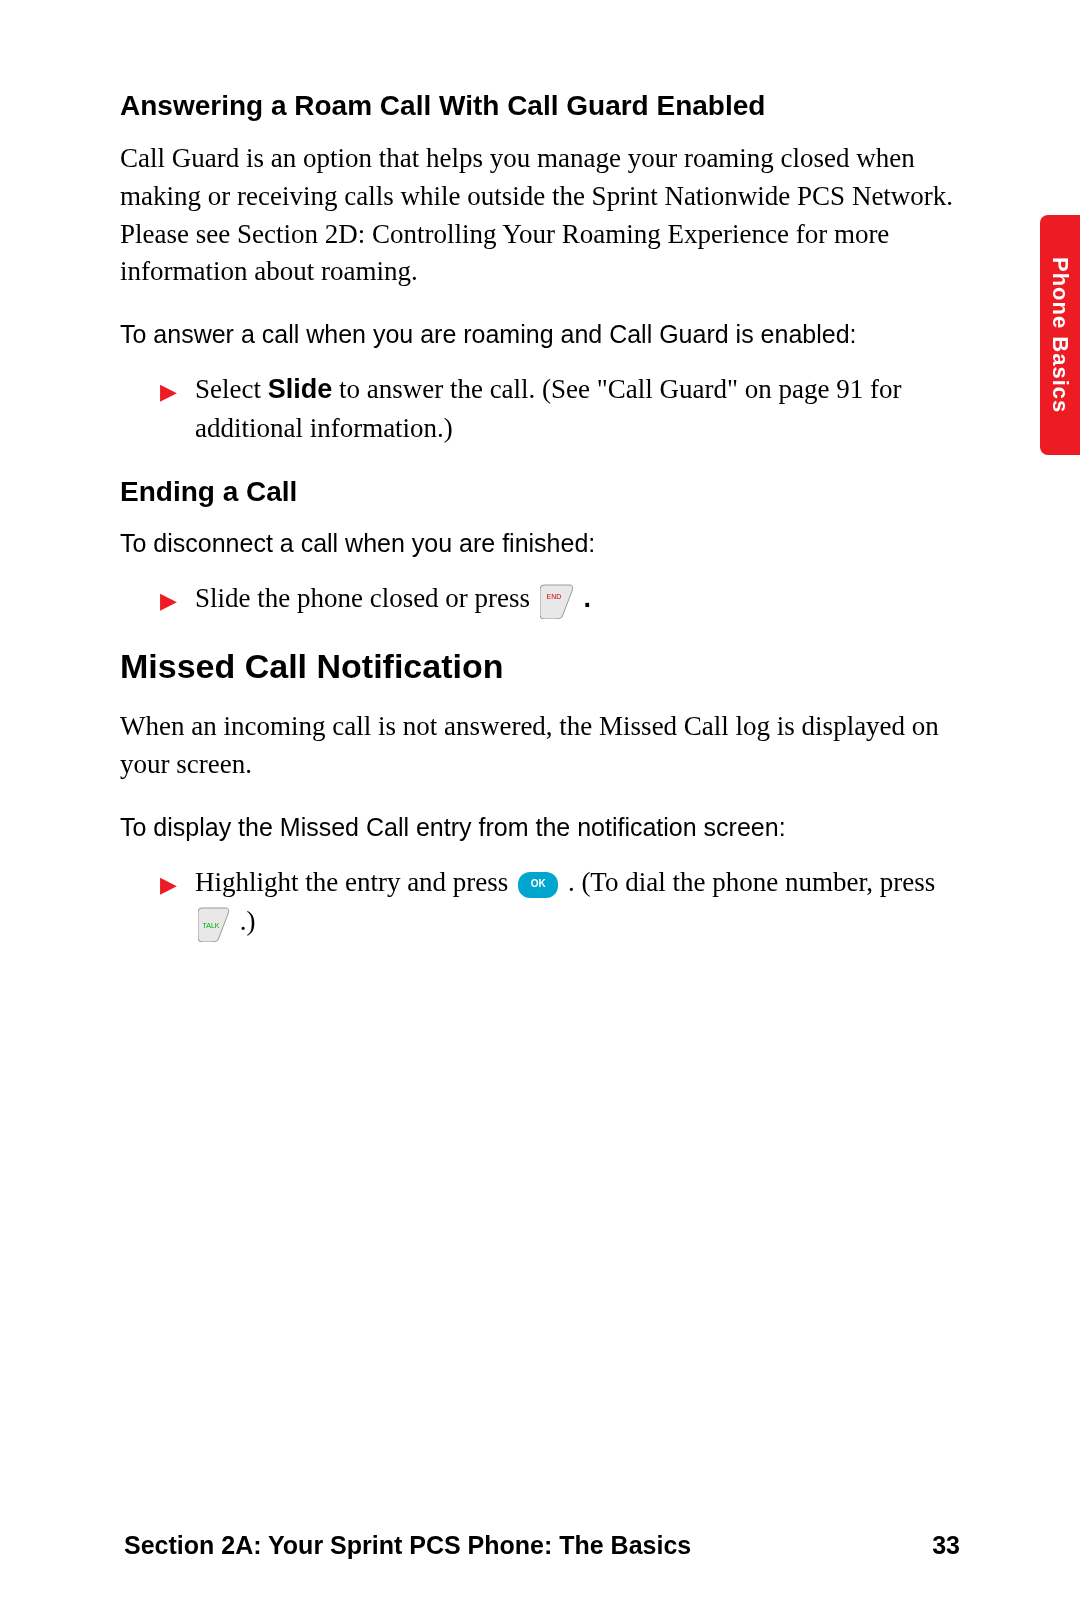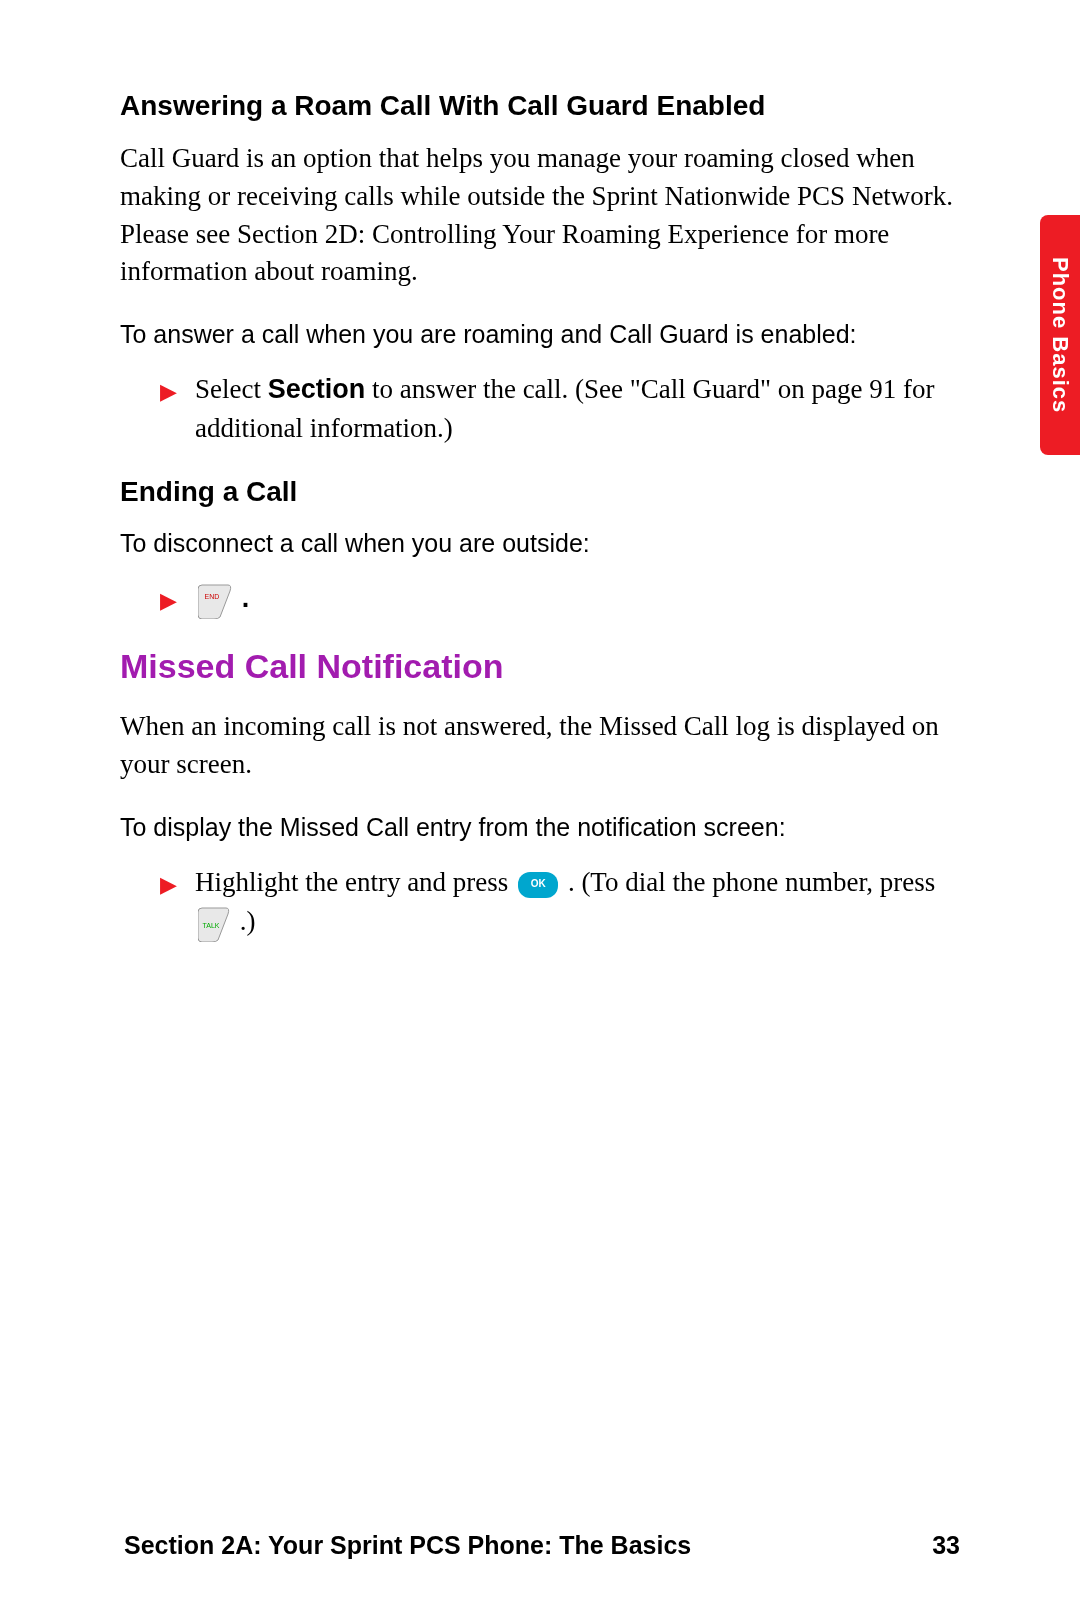--- a/index.html
+++ b/index.html
@@ -101,21 +101,21 @@
       font-family: Arial, Helvetica, sans-serif;
       font-size: 24px;
       line-height: 1.35;
       padding: 12px 16px;
       flex: 1;
     }
     h2.red-heading {
       font-family: Arial, Helvetica, sans-serif;
       font-weight: bold;
       font-size: 34px;
-      color: #a21caf;
+      color: #000000;
       margin-top: 8px;
       margin-bottom: 22px;
     }
     .key-end {
       display: inline-block;
       vertical-align: middle;
       width: 34px; height: 36px;
       margin: 0 3px;
     }
     .key-ok {
@@ -166,32 +166,33 @@
 
   <h3 class="section-heading">Answering a Roam Call With Call Guard Enabled</h3>
 
   <p class="body-text">Call Guard is an option that helps you manage your roaming closed when making or receiving calls while outside the Sprint Nationwide PCS Network. Please see Section 2D: Controlling Your Roaming Experience for more information about roaming.</p>
 
   <p class="instruction-bold">To answer a call when you are roaming and Call Guard is enabled:</p>
 
   <div class="bullet-block">
     <span class="bullet-marker">▶</span>
     <span class="bullet-text">
-      <span>Select </span><span class="inline-bold">Section</span><span> to answer the call. (See "Call Guard" on page 91 for additional information.)</span>
+      <span>Select </span><span class="inline-bold">Slide</span><span> to answer the call. (See "Call Guard" on page 91 for additional information.)</span>
     </span>
   </div>
 
 
   <h3 class="section-heading">Ending a Call</h3>
 
-  <p class="instruction-bold">To disconnect a call when you are outside:</p>
+  <p class="instruction-bold">To disconnect a call when you are finished:</p>
 
   <div class="bullet-block">
     <span class="bullet-marker">▶</span>
     <span class="bullet-text">
+      <span>Slide the phone closed or press </span>
       <span class="key-end">
         <svg viewBox="0 0 34 36">
           <path d="M4 2 L30 2 Q34 2 32 8 L22 34 Q20 36 16 36 L4 36 Q0 36 0 32 L0 6 Q0 2 4 2 Z" fill="#e8e8e8" stroke="#999" stroke-width="1"></path>
           <text x="14" y="16" font-size="7" font-family="Arial" fill="#c00" text-anchor="middle">END</text>
         </svg>
       </span>
       <span class="inline-bold">.</span>
     </span>
   </div>
 

